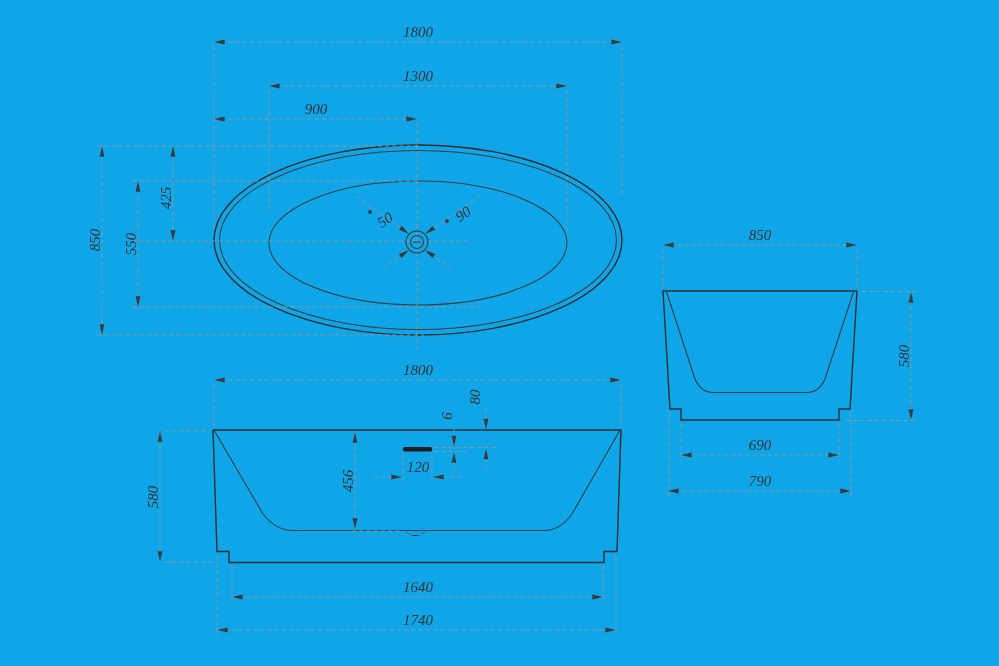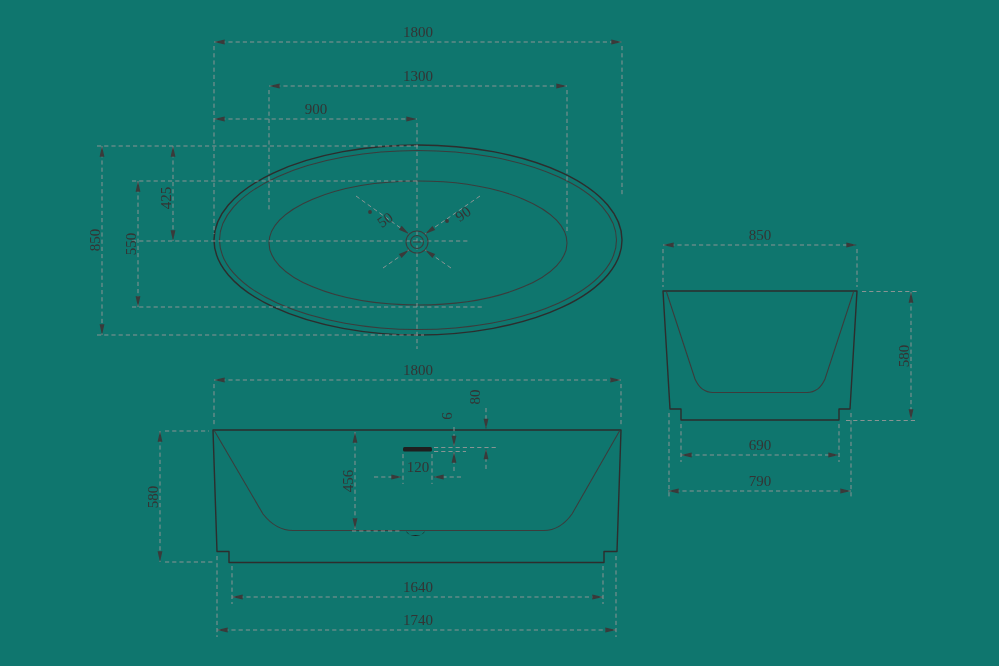--- a/index.html
+++ b/index.html
@@ -1,17 +1,17 @@
 <!DOCTYPE html>
 <html><head>
 <meta charset="utf-8">
 <style>
   html,body{margin:0;padding:0;background:#ffffff;}
-  .stage{position:relative;width:999px;height:666px;background:#0f766e;overflow:hidden;
-         font-family:"Liberation Serif", serif;}
+  .stage{position:relative;width:999px;height:666px;background:#0ea5e9;overflow:hidden;
+         font-family:"Liberation Serif", serif;font-style:italic;}
   svg{display:block;}
   .ol{fill:none;stroke:#2d2d2d;stroke-width:1.4;stroke-linejoin:round;stroke-linecap:round;}
   .il{fill:none;stroke:#3c3c3c;stroke-width:1.05;stroke-linecap:round;}
   .dsh{fill:none;stroke:#979797;stroke-width:0.9;stroke-dasharray:4.2 3;}
   .t{font-family:"Liberation Serif", serif;font-size:15px;fill:#343434;text-anchor:middle;}
   .fillDark{fill:#1f1f1f;stroke:none;}
   .dot{fill:#3a3a3a;stroke:none;}
 </style>
 </head>
 <body>

